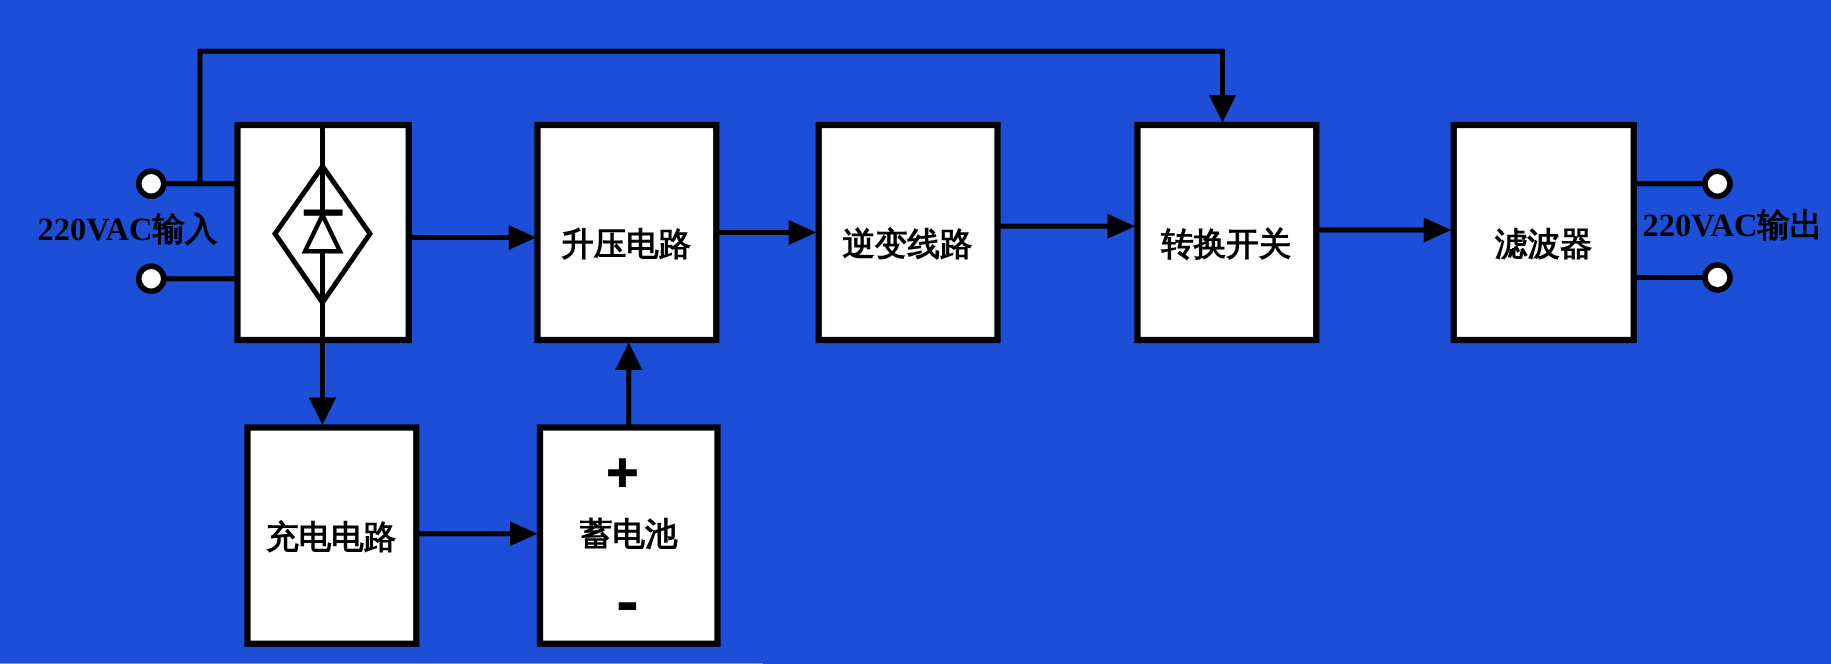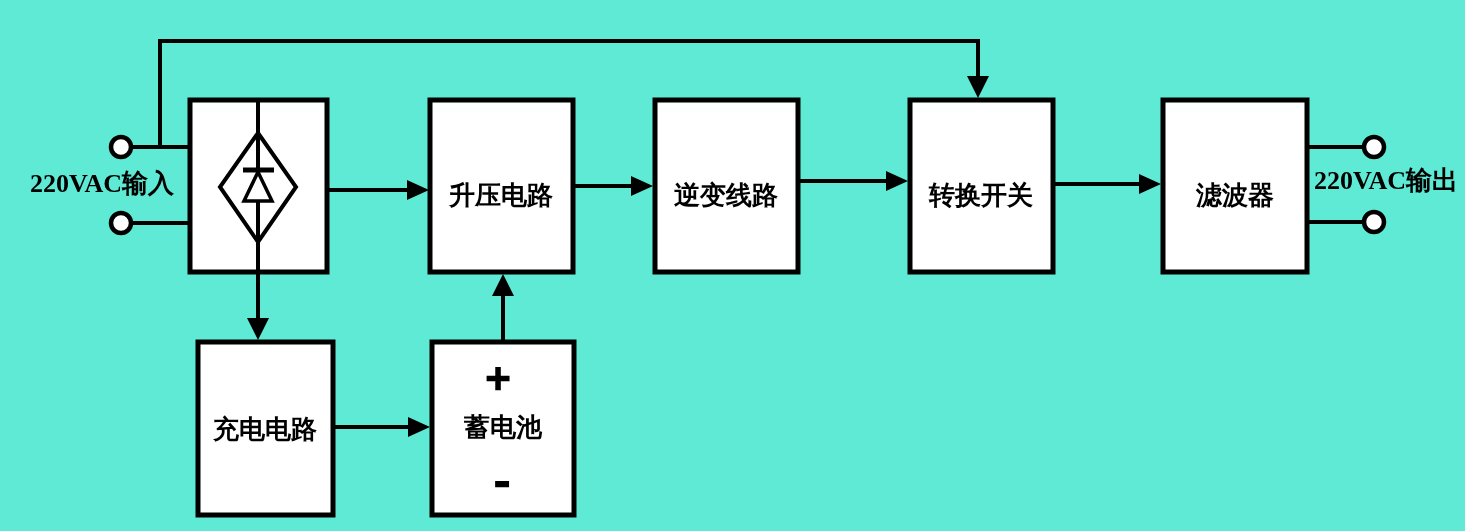--- a/index.html
+++ b/index.html
@@ -1,16 +1,16 @@
 <!DOCTYPE html>
 <html><head>
 <meta charset="utf-8">
 <style>
   html,body{margin:0;padding:0;background:#ffffff;}
-  .stage{position:relative;width:1465px;height:531px;background:#5eead4;overflow:hidden;}
+  .stage{position:relative;width:1465px;height:531px;background:#1d4ed8;overflow:hidden;}
   .box{fill:#ffffff;stroke:#000000;stroke-width:5;}
   .wire{fill:none;stroke:#000000;stroke-width:4;}
   .head{fill:#000000;stroke:none;}
   .terminal{fill:#ffffff;stroke:#000000;stroke-width:4.5;}
   .lbl{font-family:"Liberation Serif","DejaVu Serif",serif;font-weight:bold;font-size:26px;fill:#000000;text-anchor:middle;}
   .sym{font-family:"Liberation Serif","DejaVu Serif",serif;font-weight:bold;font-size:44px;fill:#000000;stroke:#000000;stroke-width:2.5;text-anchor:middle;}
   .dbar{stroke:#000000;stroke-width:5;}
   .tri{fill:#ffffff;stroke:#000000;stroke-width:3.5;}
   .diamond{fill:none;stroke:#000000;stroke-width:4;}
 </style>

